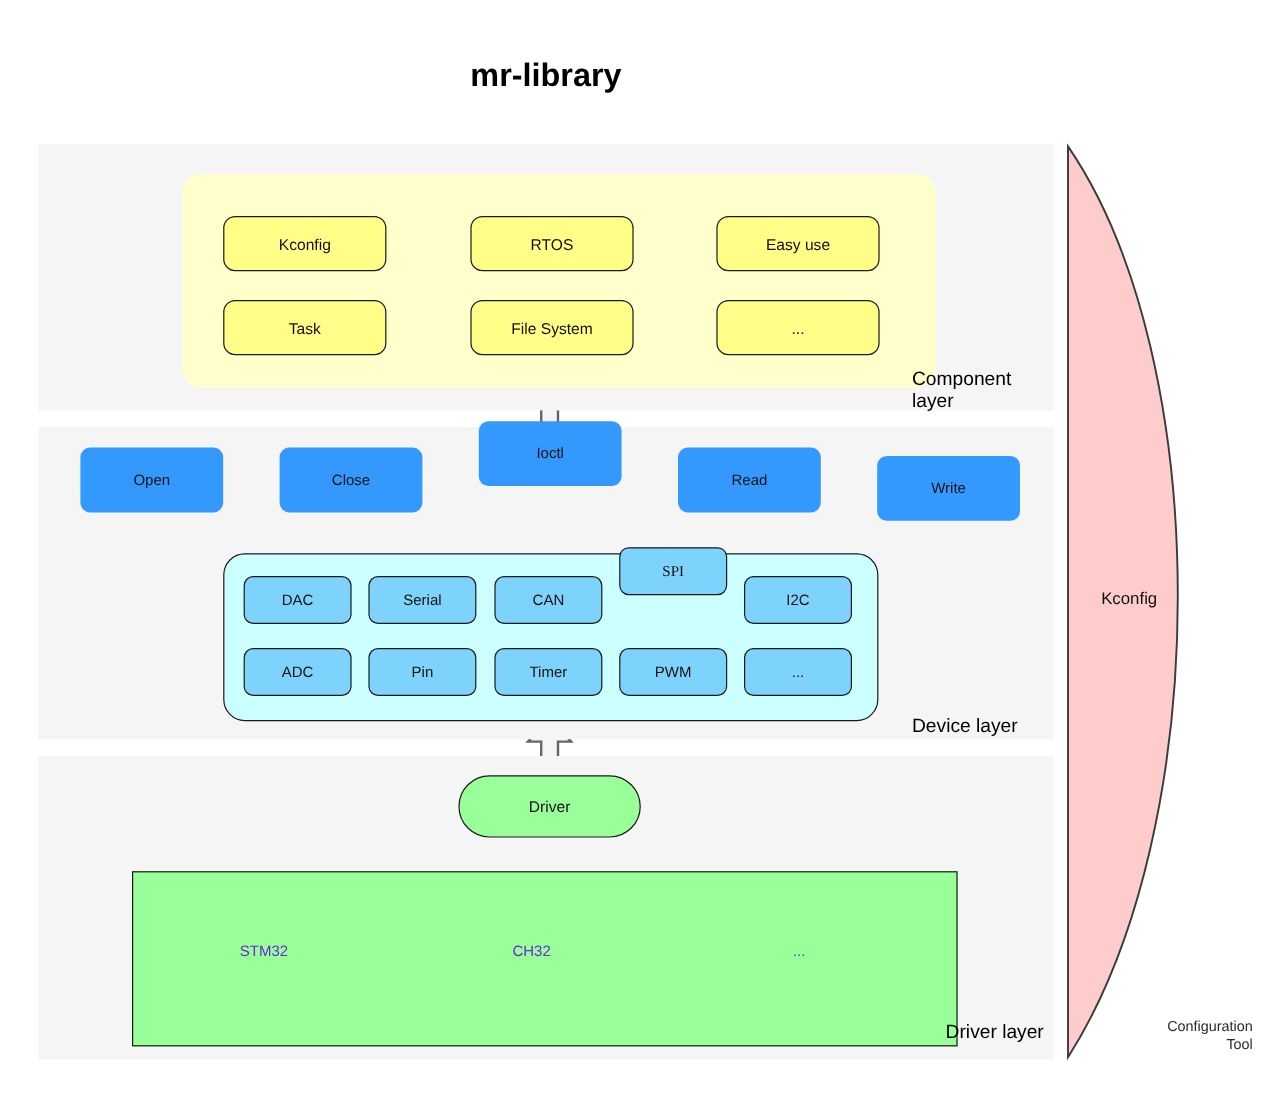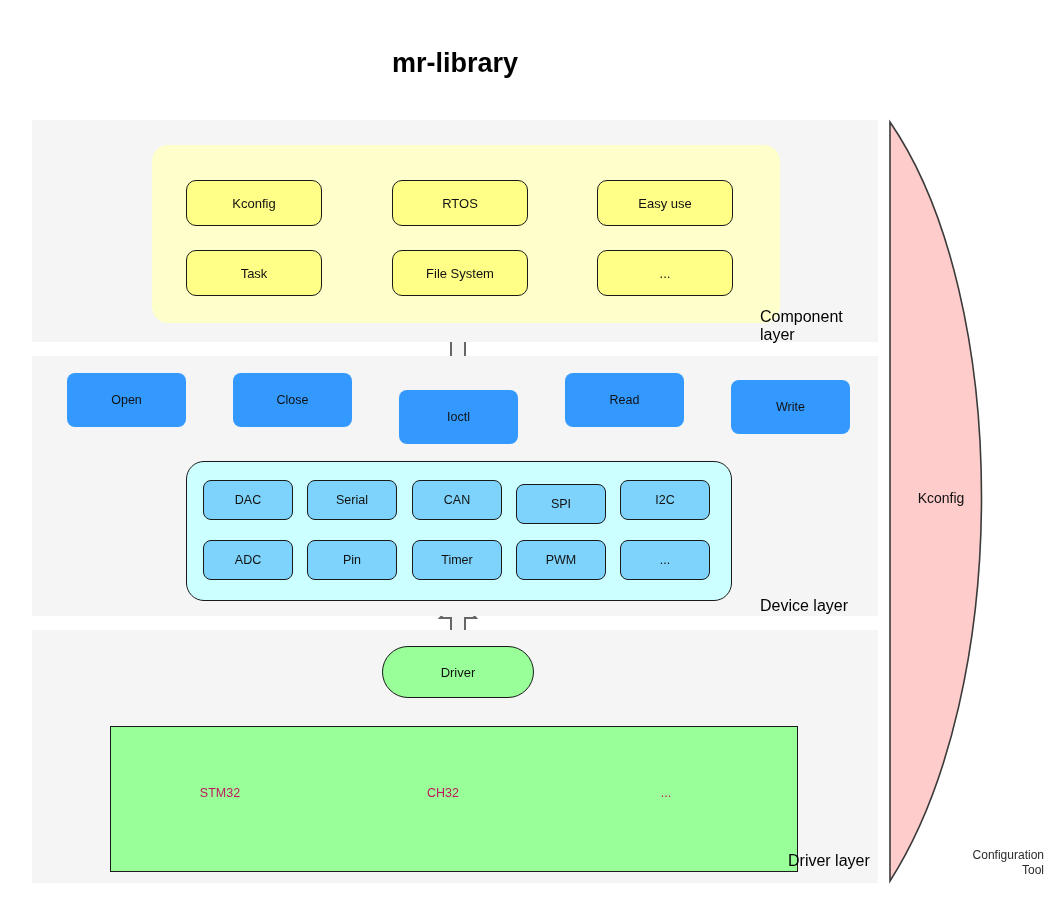--- a/index.html
+++ b/index.html
@@ -111,21 +111,21 @@
     left: 110px; top: 726px; width: 688px; height: 146px;
     background: #99ff99;
     border: 1.4px solid #1a1a1a;
   }
   .node3d-label {
     position: absolute;
     left: 0; top: 24px;
     width: 112px;
     text-align: center;
     font-size: 12.5px;
-    color: #be185d;
+    color: #6d28d9;
   }
   #kconfig-label {
     left: 886px; top: 490px; width: 110px;
     text-align: center;
     font-size: 14px;
     color: #111111;
   }
   #configuration-tool-label {
     left: 940px; top: 848px; width: 104px;
     text-align: right;
@@ -246,42 +246,42 @@
 </div>
 
 <div class="abs layer-panel" id="device-layer-panel"></div>
 
 <div class="abs api-box" style="left:67px; top:373px;">
   <span>Open</span>
 </div>
 <div class="abs api-box" style="left:233px; top:373px;">
   <span>Close</span>
 </div>
-<div class="abs api-box" style="left:399px; top:390px;">
+<div class="abs api-box" style="left:399px; top:351px;">
   <span>Ioctl</span>
 </div>
 <div class="abs api-box" style="left:565px; top:373px;">
   <span>Read</span>
 </div>
 <div class="abs api-box" style="left:731px; top:380px;justify-content:center;">
   <span>Write</span>
 </div>
 
 <div class="abs" id="device-group"></div>
 
 <div class="abs dev-box" style="left:203px; top:480px;">
   <span>DAC</span>
 </div>
 <div class="abs dev-box" style="left:307px; top:480px;">
   <span>Serial</span>
 </div>
 <div class="abs dev-box" style="left:412px; top:480px;">
   <span>CAN</span>
 </div>
-<div class="abs dev-box" style="left:516px; top:484px;">
+<div class="abs dev-box" style="left:516px; top:456px;font-family:Liberation Serif, serif;">
   <span>SPI</span>
 </div>
 <div class="abs dev-box" style="left:620px; top:480px;">
   <span>I2C</span>
 </div>
 <div class="abs dev-box" style="left:203px; top:540px;">
   <span>ADC</span>
 </div>
 <div class="abs dev-box" style="left:307px; top:540px;">
   <span>Pin</span>

